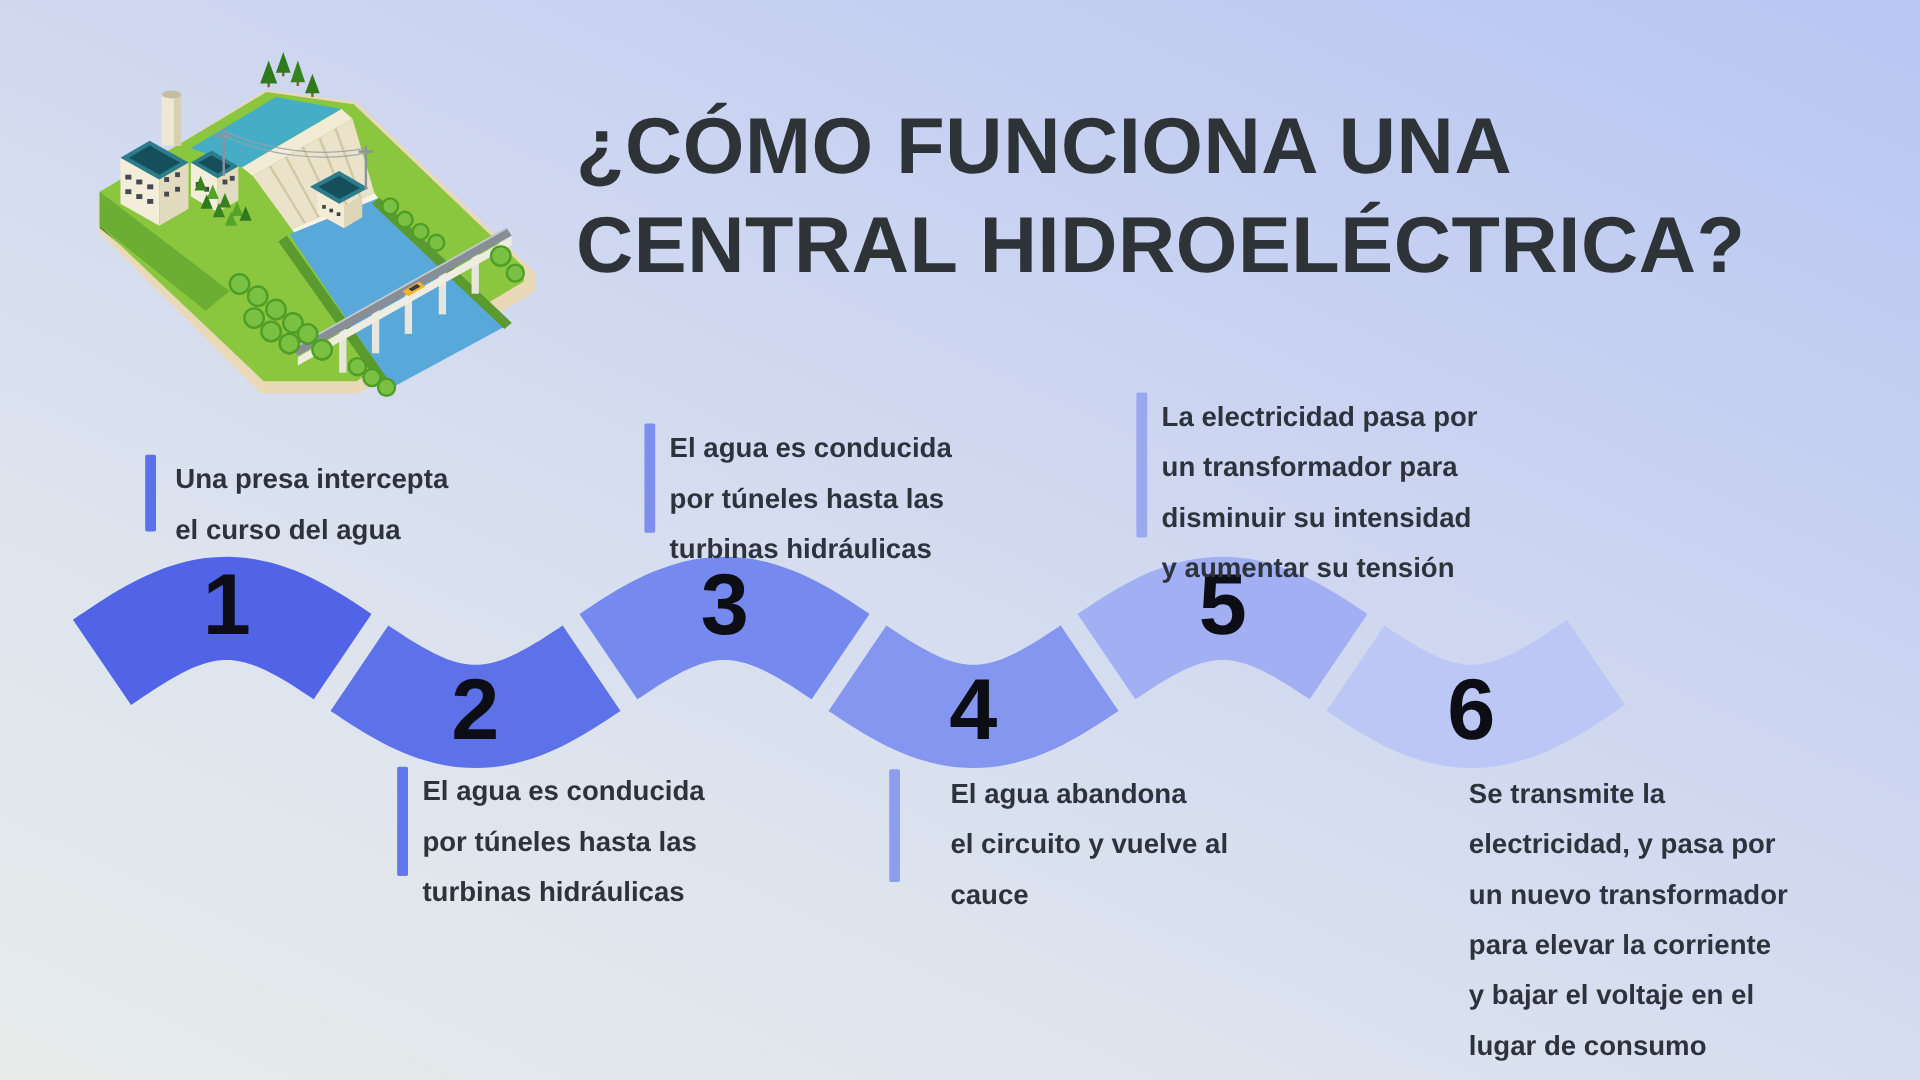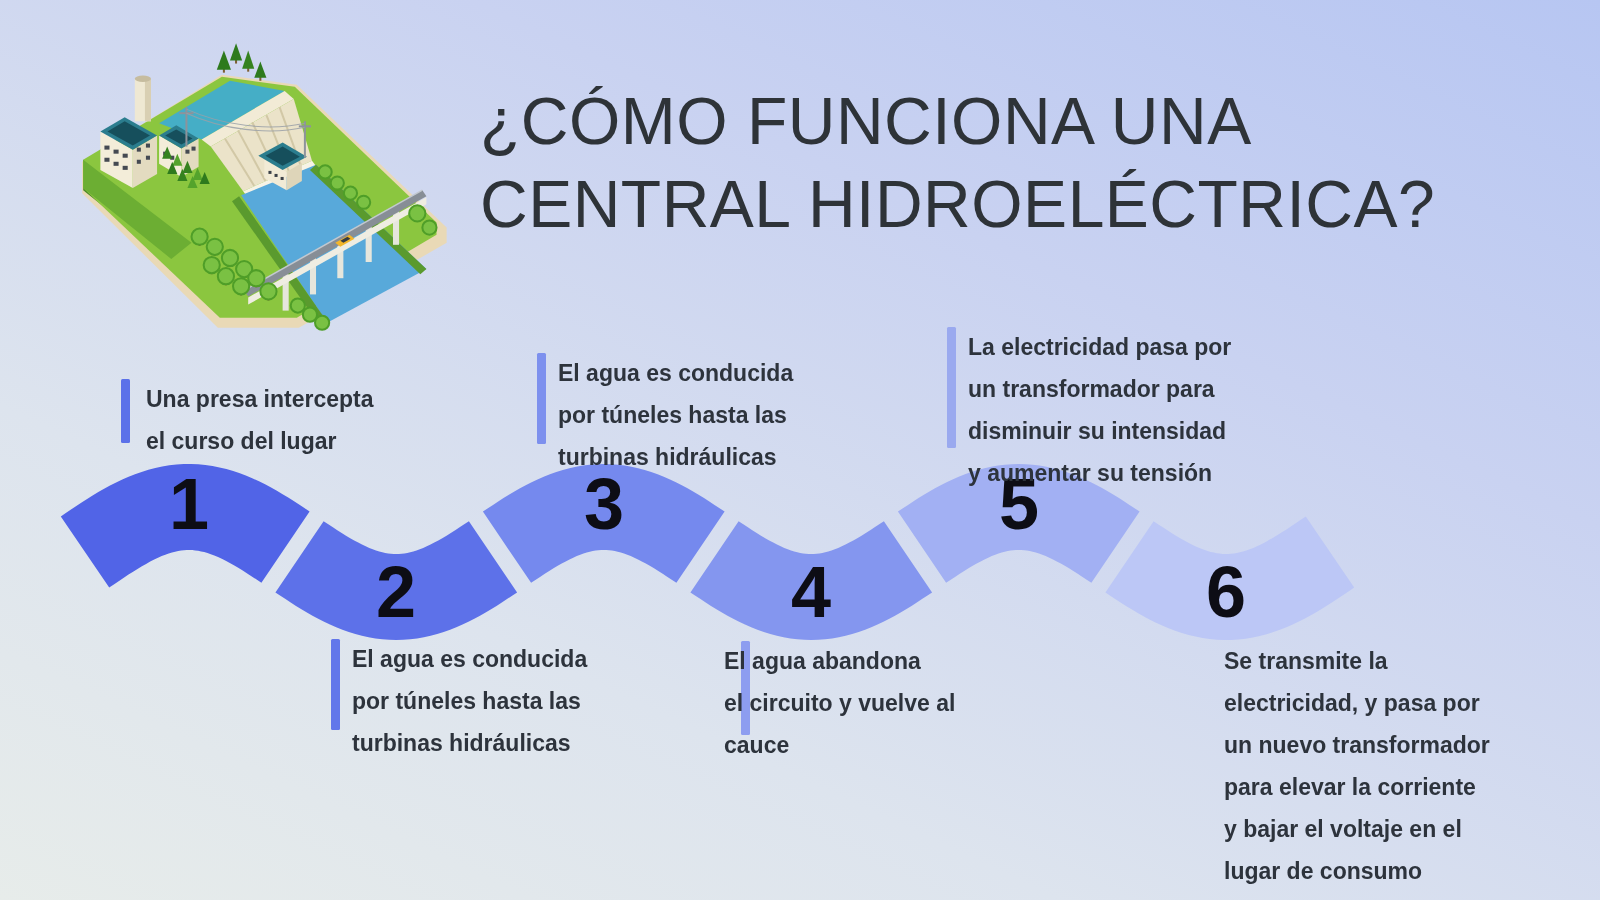--- a/index.html
+++ b/index.html
@@ -3,37 +3,37 @@
 <meta charset="utf-8">
 <style>
   html,body{margin:0;padding:0;}
   body{font-family:"Liberation Sans", sans-serif; background:#dfe5ee;}
   .canvas{
     position:relative; width:1600px; height:900px; overflow:hidden;
     background:linear-gradient(205deg,#b7c6f2 0%,#c9d2f1 32%,#dde4ee 70%,#e7ecea 100%);
   }
   .title{
     position:absolute; left:480px; top:80px; width:1090px;
-    font-size:66px; font-weight:normal; letter-spacing:.5px;
+    font-size:66px; font-weight:bold; letter-spacing:.5px;
     color:#2e3338; line-height:83px;
   }
   .wave-svg{position:absolute; left:0; top:0; width:1600px; height:900px;}
   .dam-svg{position:absolute; left:70px; top:25px; width:405px; height:310px;}
   .num{
     position:absolute; width:150px; text-align:center;
     font-size:72px; font-weight:bold; color:#0d0d15; line-height:78px;
   }
   .n1{left:114px;top:465px}.n2{left:321px;top:553px}.n3{left:529px;top:465px}
   .n4{left:736px;top:553px}.n5{left:944px;top:465px}.n6{left:1151px;top:553px}
   .step-text{
     position:absolute; width:330px; font-size:23px; font-weight:bold;
     color:#2d333c; line-height:42px; white-space:pre-line;
   }
   .t1{left:146px;top:378px}.t2{left:352px;top:638px}.t3{left:558px;top:352px}
-  .t4{left:724px;top:640px}.t5{left:968px;top:326px}.t6{left:1224px;top:640px}
+  .t4{left:792px;top:640px}.t5{left:968px;top:326px}.t6{left:1224px;top:640px}
   .bar{position:absolute; width:9px; border-radius:1.5px;}
   .b1{left:121px;top:379px;height:64px}
   .b2{left:331px;top:639px;height:91px}
   .b3{left:537px;top:353px;height:91px}
   .b4{left:741px;top:641px;height:94px}
   .b5{left:947px;top:327px;height:121px}
 </style>
 </head>
 <body>
 
@@ -208,21 +208,21 @@
   <div class="num n5">5</div>
   <div class="num n6">6</div>
 
   <div class="bar b1" style="background: rgb(91, 113, 233);"></div>
   <div class="bar b2" style="background: rgb(98, 119, 234);"></div>
   <div class="bar b3" style="background: rgb(125, 144, 238);"></div>
   <div class="bar b4" style="background: rgb(141, 157, 240);"></div>
   <div class="bar b5" style="background: rgb(154, 169, 239);"></div>
 
   <div class="step-text t1">Una presa intercepta
-el curso del lugar</div>
+el curso del agua</div>
   <div class="step-text t2">El agua es conducida
 por túneles hasta las
 turbinas hidráulicas</div>
   <div class="step-text t3">El agua es conducida
 por túneles hasta las
 turbinas hidráulicas</div>
   <div class="step-text t4">El agua abandona
 el circuito y vuelve al
 cauce</div>
   <div class="step-text t5">La electricidad pasa por

